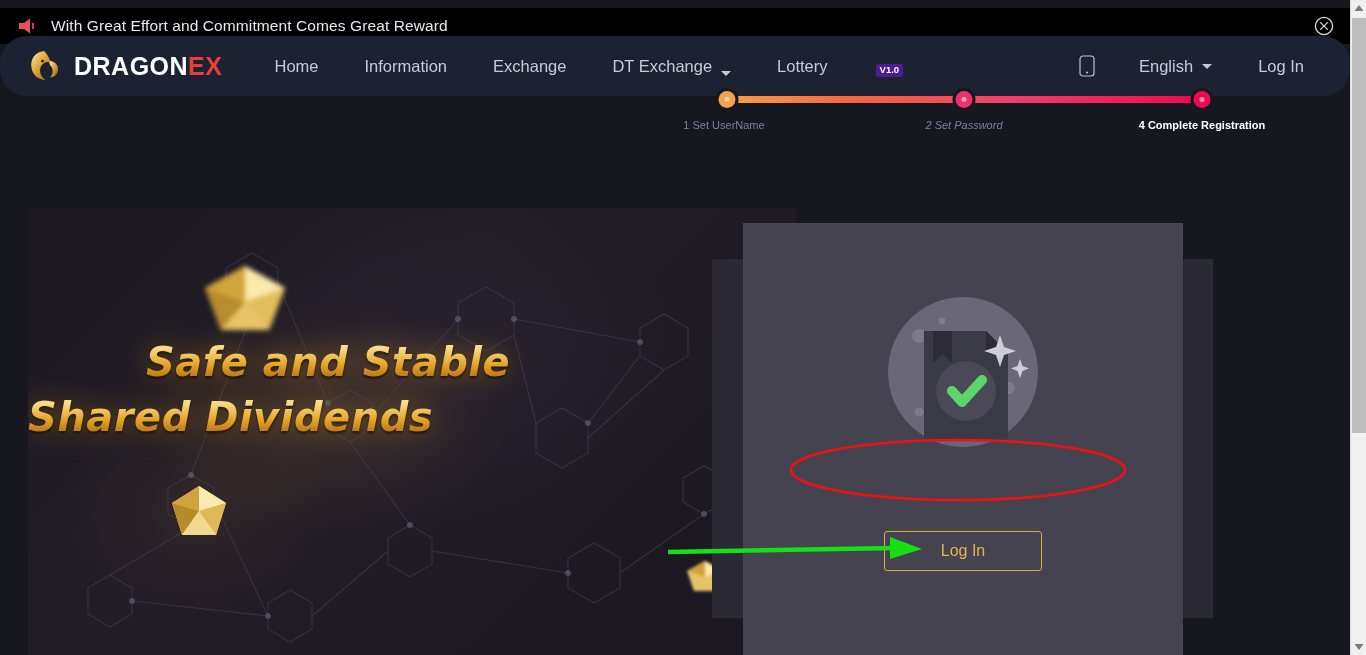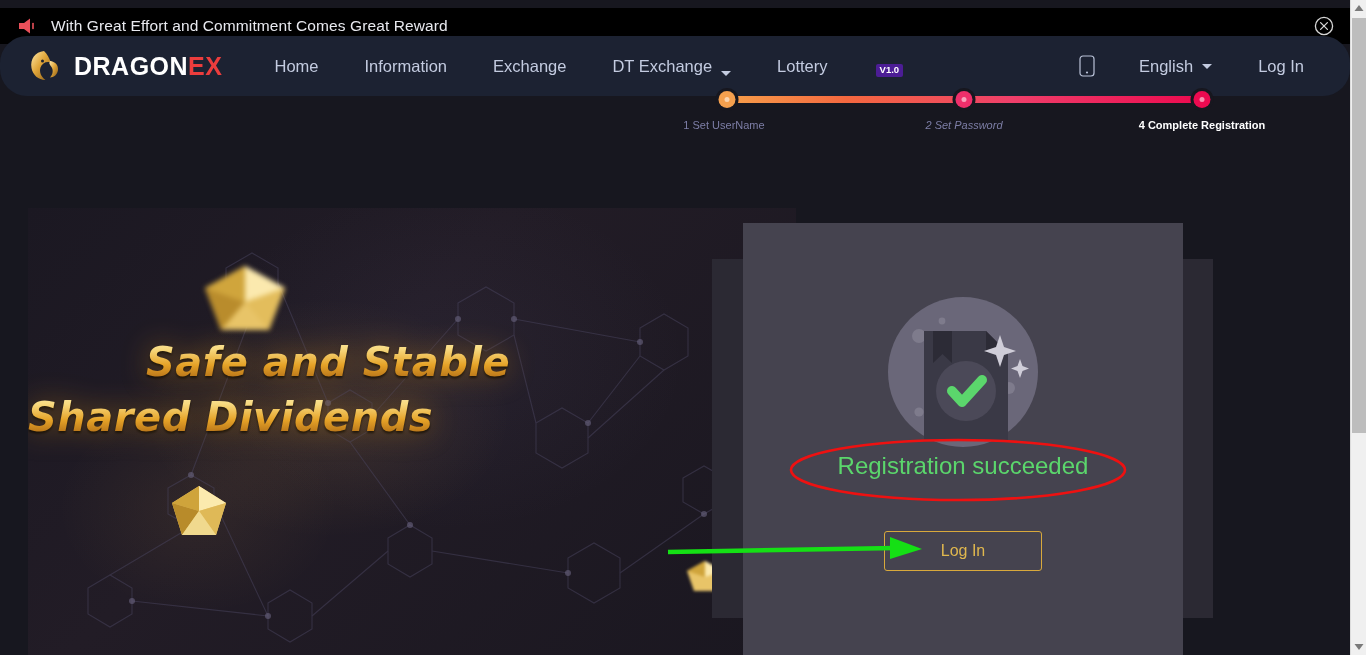--- a/index.html
+++ b/index.html
@@ -318,21 +318,20 @@
     <circle cx="113" cy="127" r="3.2" fill="#7e7b8c"></circle>
     <path d="M38 36 L100 36 L122 58 L122 146 L38 146 Z" fill="#3a3946"></path>
     <path d="M100 36 L122 58 L100 58 Z" fill="#2c2b36"></path>
     <path d="M47 36 L66 36 L66 68 L56.5 59 L47 68 Z" fill="#2c2b36"></path>
     <circle cx="80" cy="96" r="30" fill="#4b4958"></circle>
     <path d="M66 96 L76 107 L96 85" fill="none" stroke="#5bd66c" stroke-width="10" stroke-linecap="round" stroke-linejoin="round"></path>
     <path d="M114 40 L118 52 L130 56 L118 60 L114 72 L110 60 L98 56 L110 52 Z" fill="#cfcdd8"></path>
     <path d="M134 64 L136.5 71 L143 73.5 L136.5 76 L134 83 L131.5 76 L125 73.5 L131.5 71 Z" fill="#cfcdd8"></path>
   </svg>
 
-  <div class="succ-msg">Registration succeeded</div>
 
   <button class="login-btn">Log In</button>
 
   <svg class="annot annot-ellipse" viewBox="0 0 340 66">
     <ellipse cx="170" cy="33" rx="167" ry="30" fill="none" stroke="#ee1111" stroke-width="2.6"></ellipse>
   </svg>
   <svg class="annot annot-arrow" viewBox="0 0 268 40">
     <path d="M4 24 L232 20" stroke="#15e015" stroke-width="4.5" stroke-linecap="butt"></path>
     <polygon points="226,9 258,21 226,31" fill="#15e015"></polygon>
   </svg>

